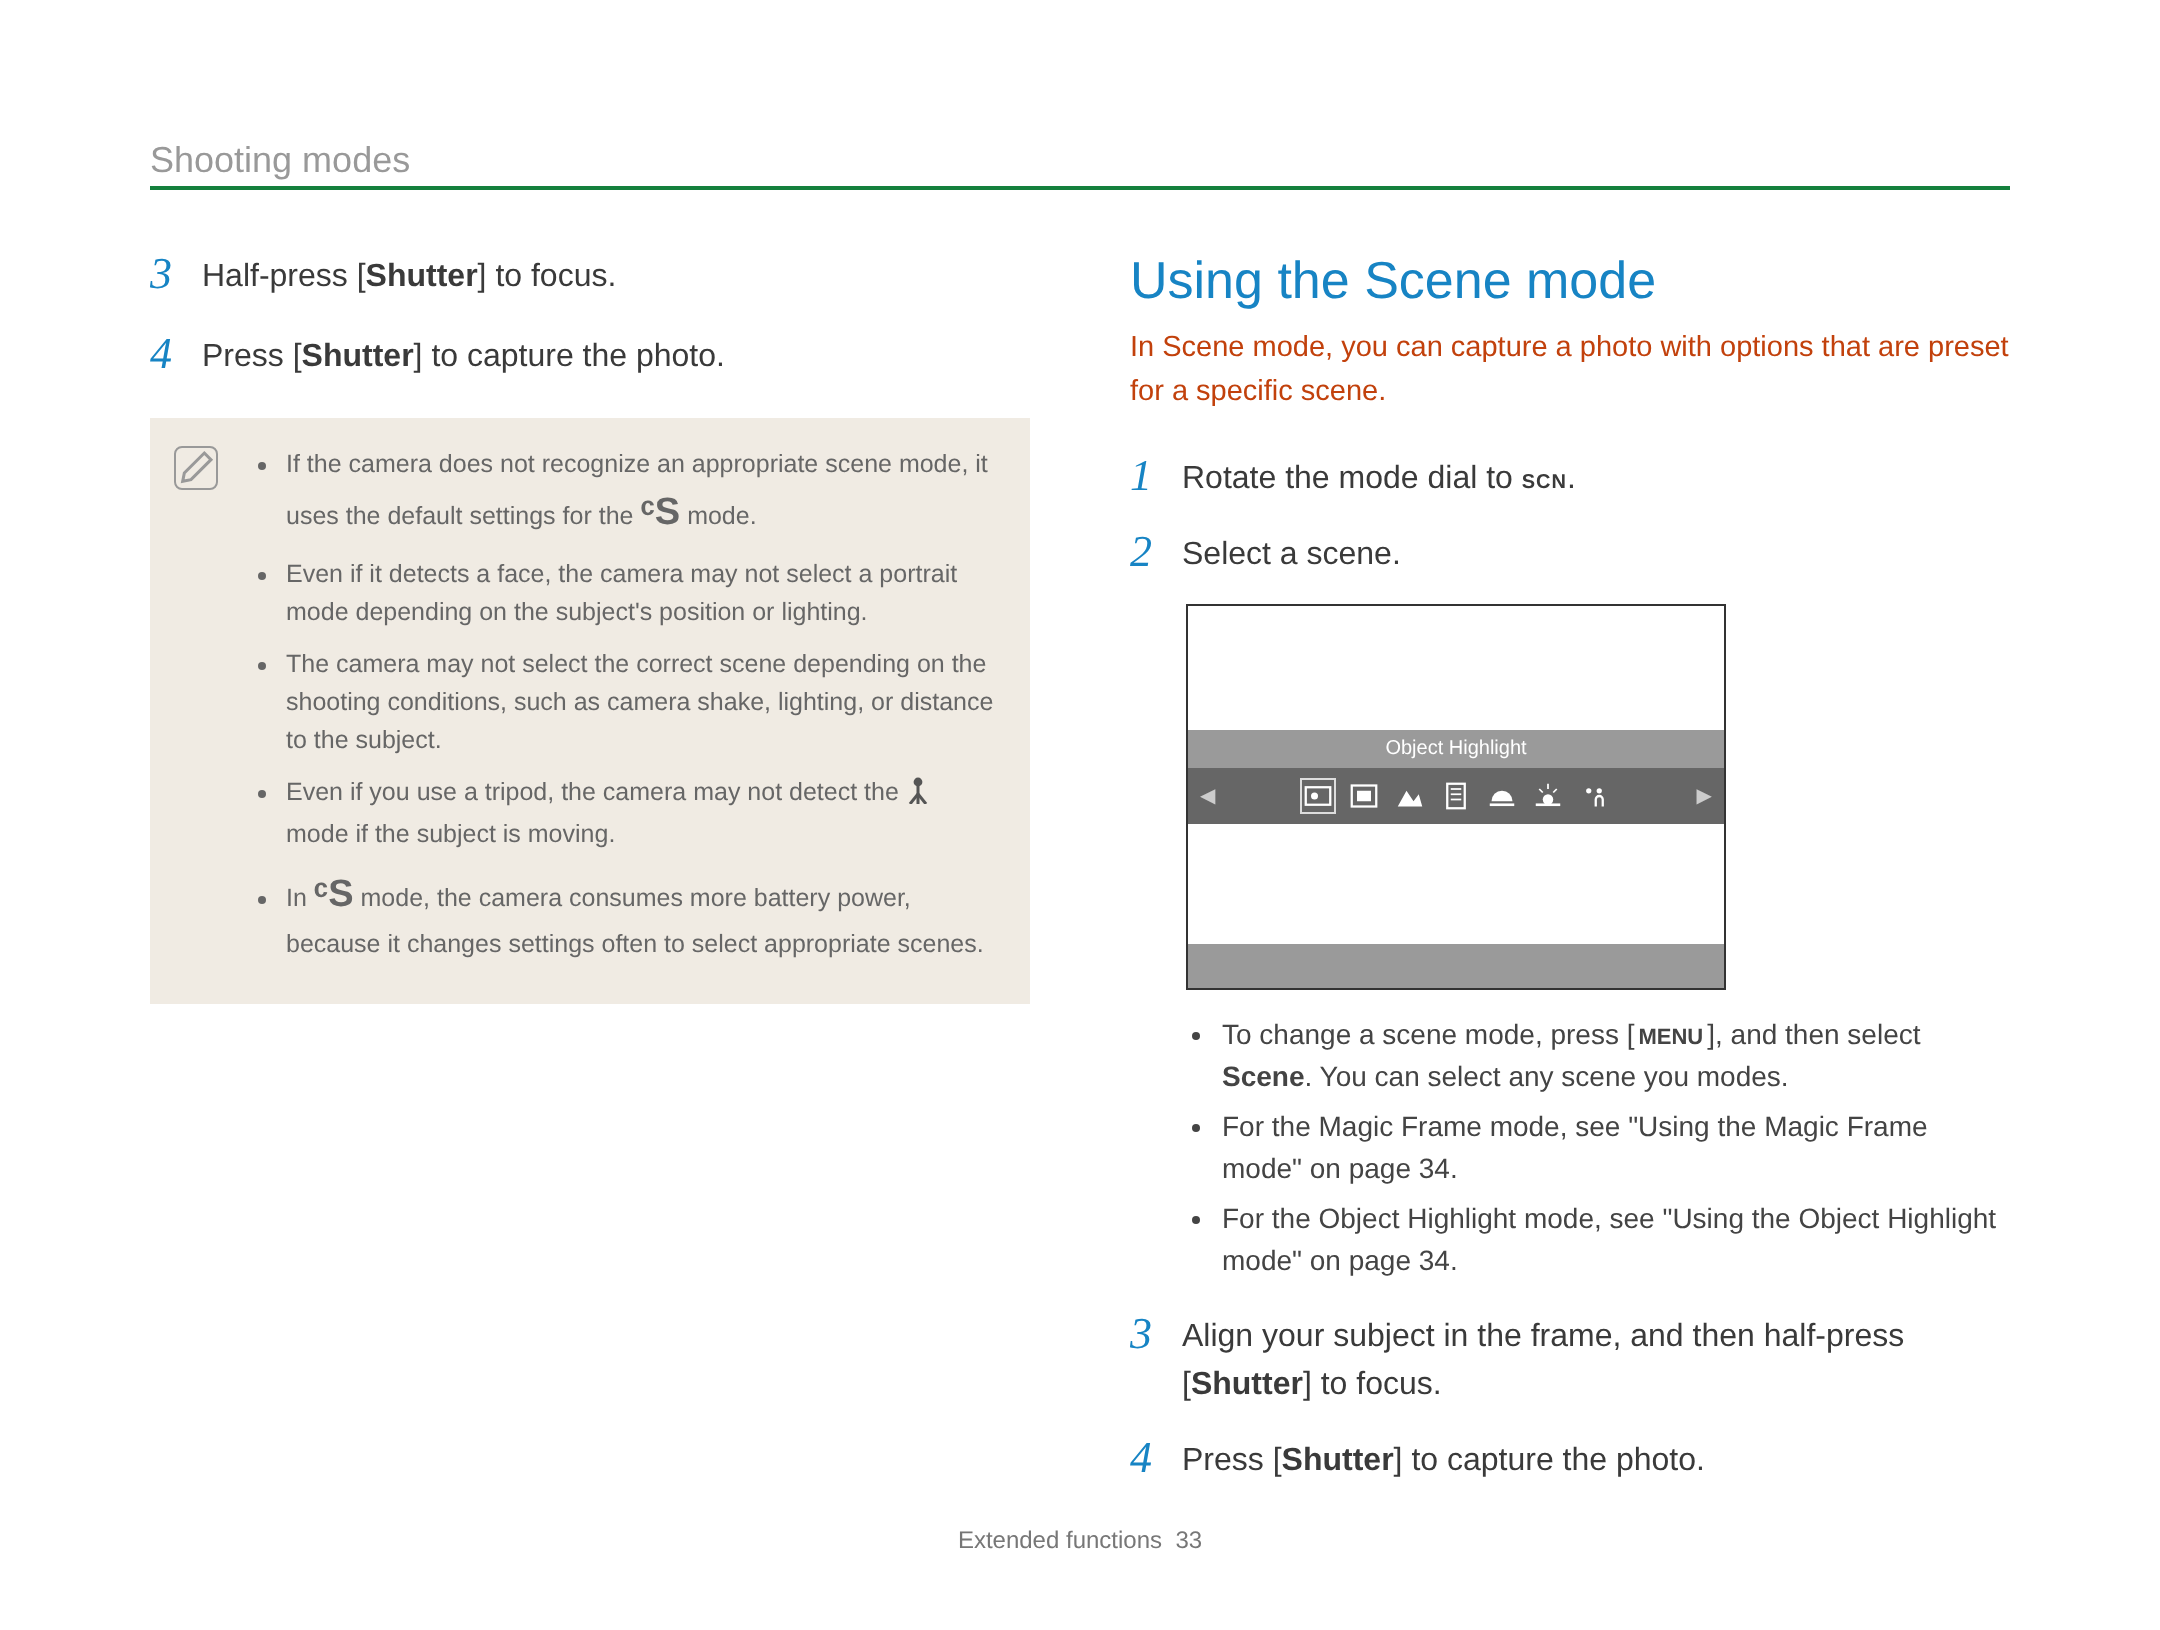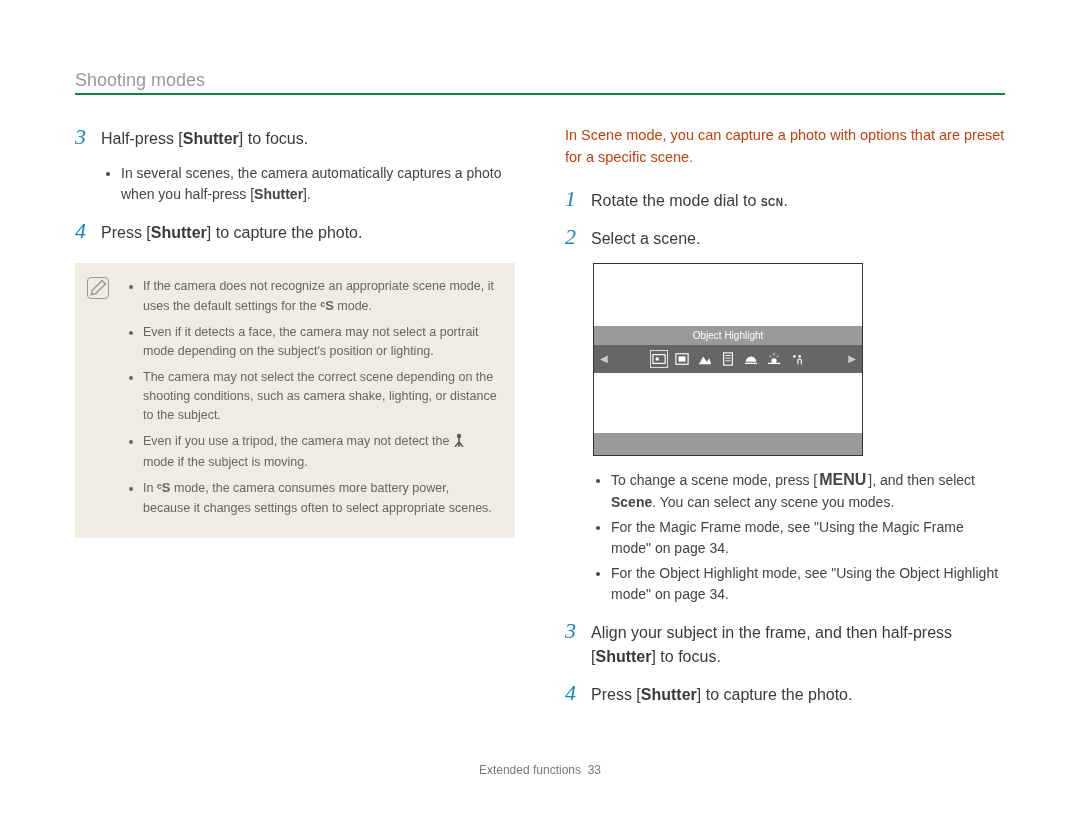--- a/index.html
+++ b/index.html
@@ -123,48 +123,43 @@
   .lcd-bot { height: 22px; background: #9a9a9a; }
   .footer {
     position: absolute;
     left: 0; right: 0; bottom: 38px;
     text-align: center;
     font-size: 12px;
     color: #777;
   }
   .menu-btn {
     font-weight: bold;
-    font-size: 16px;
+    font-size: 11px;
     padding: 0 2px;
   }
   .tripod-glyph { display: inline-block; vertical-align: -2px; width: 12px; }
-  .cs-glyph { font-weight: bold; font-size: 13px; text-align: center; }
+  .cs-glyph { font-weight: bold; font-size: 19px; text-align: center; }
 </style>
 </head>
 <body>
 
 <div class="header">
   <span>Shooting modes</span>
 </div>
 
 <div class="columns">
 
   <div class="col">
 
     <div class="step">
       <div class="stepnum">3</div>
       <div class="steptext">
         <span>Half-press [</span><b>Shutter</b><span>] to focus.</span>
       </div>
     </div>
-    <ul class="sub-ul">
-      <li>
-        <span>In several scenes, the camera automatically captures a photo when you half-press [</span><b>Shutter</b><span>].</span>
-      </li>
-    </ul>
 
     <div class="step" style="margin-top:14px">
       <div class="stepnum">4</div>
       <div class="steptext">
         <span>Press [</span><b>Shutter</b><span>] to capture the photo.</span>
       </div>
     </div>
 
     <div class="note-box">
       <div class="note-icon">
@@ -189,20 +184,21 @@
         </li>
         <li>
           <span>In </span><span class="cs-glyph">ᶜS</span><span> mode, the camera consumes more battery power, because it changes settings often to select appropriate scenes.</span>
         </li>
       </ul>
     </div>
 
   </div>
 
   <div class="col">
+    <h2 class="h2-title">Using the Scene mode</h2>
     <div class="intro">In Scene mode, you can capture a photo with options that are preset for a specific scene.</div>
 
     <div class="step">
       <div class="stepnum">1</div>
       <div class="steptext">
         <span>Rotate the mode dial to </span><span class="scn">SCN</span><span>.</span>
       </div>
     </div>
 
     <div class="step">

